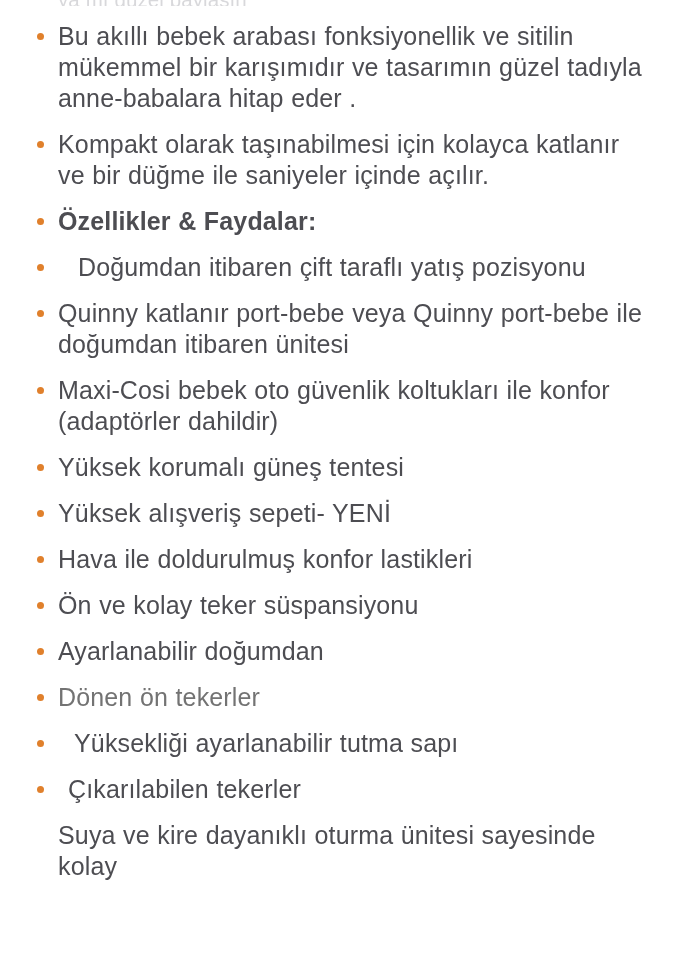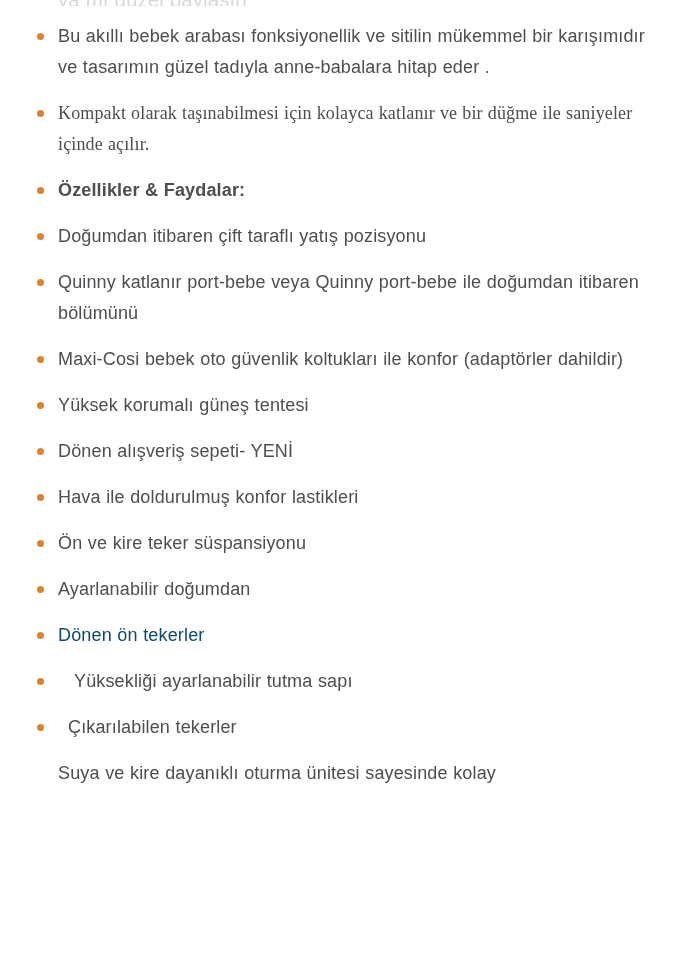--- a/index.html
+++ b/index.html
@@ -63,21 +63,21 @@
     top: 12px;
     width: 7px;
     height: 7px;
     border-radius: 50%;
     background: #e0802c;
   }
 
   .bullet-text {
     display: block;
     color: #4d4d52;
-    font-size: 18px;
+    font-size: 25px;
     line-height: 31px;
     letter-spacing: 0.15px;
     word-spacing: 0.4px;
     max-width: 594px;
   }
 
   
   .bullet-item:last-child {
     margin-bottom: 0;
   }
@@ -92,72 +92,72 @@
   <ul class="bullet-list">
 
     <li class="bullet-item">
       <span class="bullet-dot" style="background: rgb(224, 128, 44);"></span>
       <span class="bullet-text" style="color: rgb(77, 77, 82);">Bu akıllı bebek arabası fonksiyonellik ve sitilin mükemmel bir karışımıdır ve tasarımın güzel tadıyla anne-babalara hitap eder .</span>
     </li>
 
 
     <li class="bullet-item">
       <span class="bullet-dot" style="background: rgb(224, 128, 44);"></span>
-      <span class="bullet-text" style="color: rgb(77, 77, 82); font-family: Liberation Serif, serif;">Kompakt olarak taşınabilmesi için kolayca katlanır ve bir düğme ile saniyeler içinde açılır.</span>
+      <span class="bullet-text" style="color: rgb(77, 77, 82);">Kompakt olarak taşınabilmesi için kolayca katlanır ve bir düğme ile saniyeler içinde açılır.</span>
     </li>
 
     <li class="bullet-item">
       <span class="bullet-dot" style="background: rgb(224, 128, 44);"></span>
       <span class="bullet-text" style="color: rgb(77, 77, 82); font-weight: bold;">Özellikler &amp; Faydalar:</span>
     </li>
 
 
     <li class="bullet-item">
       <span class="bullet-dot" style="background: rgb(224, 128, 44);"></span>
-      <span class="bullet-text" style="color: rgb(77, 77, 82);">Doğumdan itibaren çift taraflı yatış pozisyonu</span>
+      <span class="bullet-text" style="color: rgb(77, 77, 82); margin-left: 20px;">Doğumdan itibaren çift taraflı yatış pozisyonu</span>
     </li>
 
     <li class="bullet-item">
       <span class="bullet-dot" style="background: rgb(224, 128, 44);"></span>
-      <span class="bullet-text" style="color: rgb(77, 77, 82);">Quinny katlanır port-bebe veya Quinny port-bebe ile doğumdan itibaren bölümünü</span>
+      <span class="bullet-text" style="color: rgb(77, 77, 82);">Quinny katlanır port-bebe veya Quinny port-bebe ile doğumdan itibaren ünitesi</span>
     </li>
 
     <li class="bullet-item">
       <span class="bullet-dot" style="background: rgb(224, 128, 44);"></span>
       <span class="bullet-text" style="color: rgb(77, 77, 82);">Maxi-Cosi bebek oto güvenlik koltukları ile konfor (adaptörler dahildir)</span>
     </li>
 
     <li class="bullet-item">
       <span class="bullet-dot" style="background: rgb(224, 128, 44);"></span>
       <span class="bullet-text" style="color: rgb(77, 77, 82);">Yüksek korumalı güneş tentesi</span>
     </li>
 
     <li class="bullet-item">
       <span class="bullet-dot" style="background: rgb(224, 128, 44);"></span>
-      <span class="bullet-text" style="color: rgb(77, 77, 82);">Dönen alışveriş sepeti- YENİ</span>
+      <span class="bullet-text" style="color: rgb(77, 77, 82);">Yüksek alışveriş sepeti- YENİ</span>
     </li>
 
     <li class="bullet-item">
       <span class="bullet-dot" style="background: rgb(224, 128, 44);"></span>
       <span class="bullet-text" style="color: rgb(77, 77, 82);">Hava ile doldurulmuş konfor lastikleri</span>
     </li>
 
     <li class="bullet-item">
       <span class="bullet-dot" style="background: rgb(224, 128, 44);"></span>
-      <span class="bullet-text" style="color: rgb(77, 77, 82);">Ön ve kire teker süspansiyonu</span>
+      <span class="bullet-text" style="color: rgb(77, 77, 82);">Ön ve kolay teker süspansiyonu</span>
     </li>
 
     <li class="bullet-item">
       <span class="bullet-dot" style="background: rgb(224, 128, 44);"></span>
       <span class="bullet-text" style="color: rgb(77, 77, 82);">Ayarlanabilir doğumdan</span>
     </li>
 
     <li class="bullet-item">
       <span class="bullet-dot" style="background: rgb(224, 128, 44);"></span>
-      <span class="bullet-text" style="color: #0c4a6e;">Dönen ön tekerler</span>
+      <span class="bullet-text" style="color: #737373;">Dönen ön tekerler</span>
     </li>
 
     <li class="bullet-item">
       <span class="bullet-dot" style="background: rgb(224, 128, 44);"></span>
       <span class="bullet-text" style="color: rgb(77, 77, 82); margin-left: 16px;">Yüksekliği ayarlanabilir tutma sapı</span>
     </li>
 
     <li class="bullet-item">
       <span class="bullet-dot" style="background: rgb(224, 128, 44);"></span>
       <span class="bullet-text" style="color: rgb(77, 77, 82); margin-left: 10px;">Çıkarılabilen tekerler</span>

